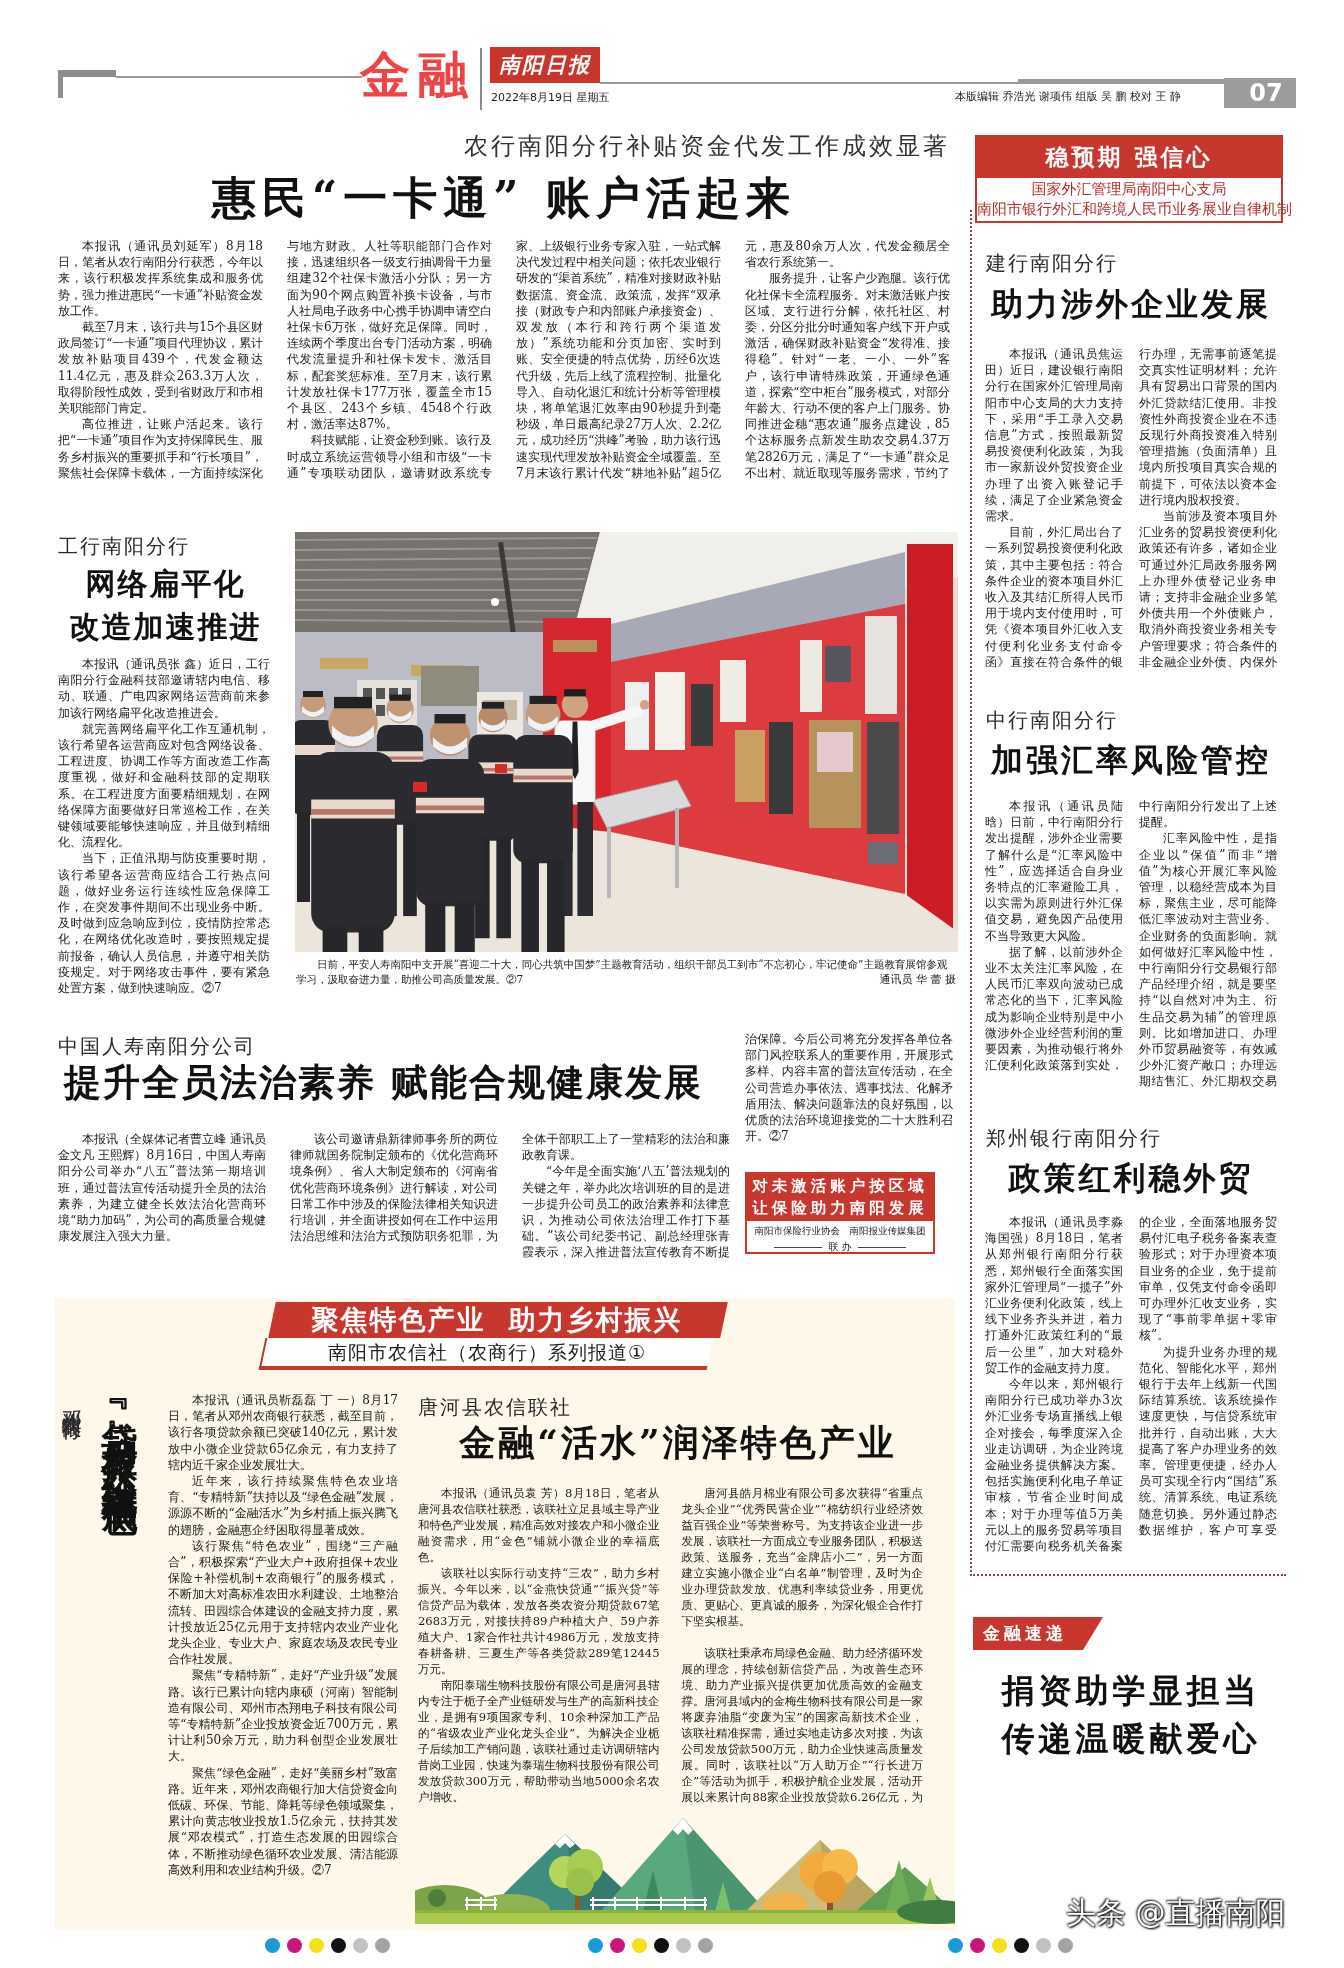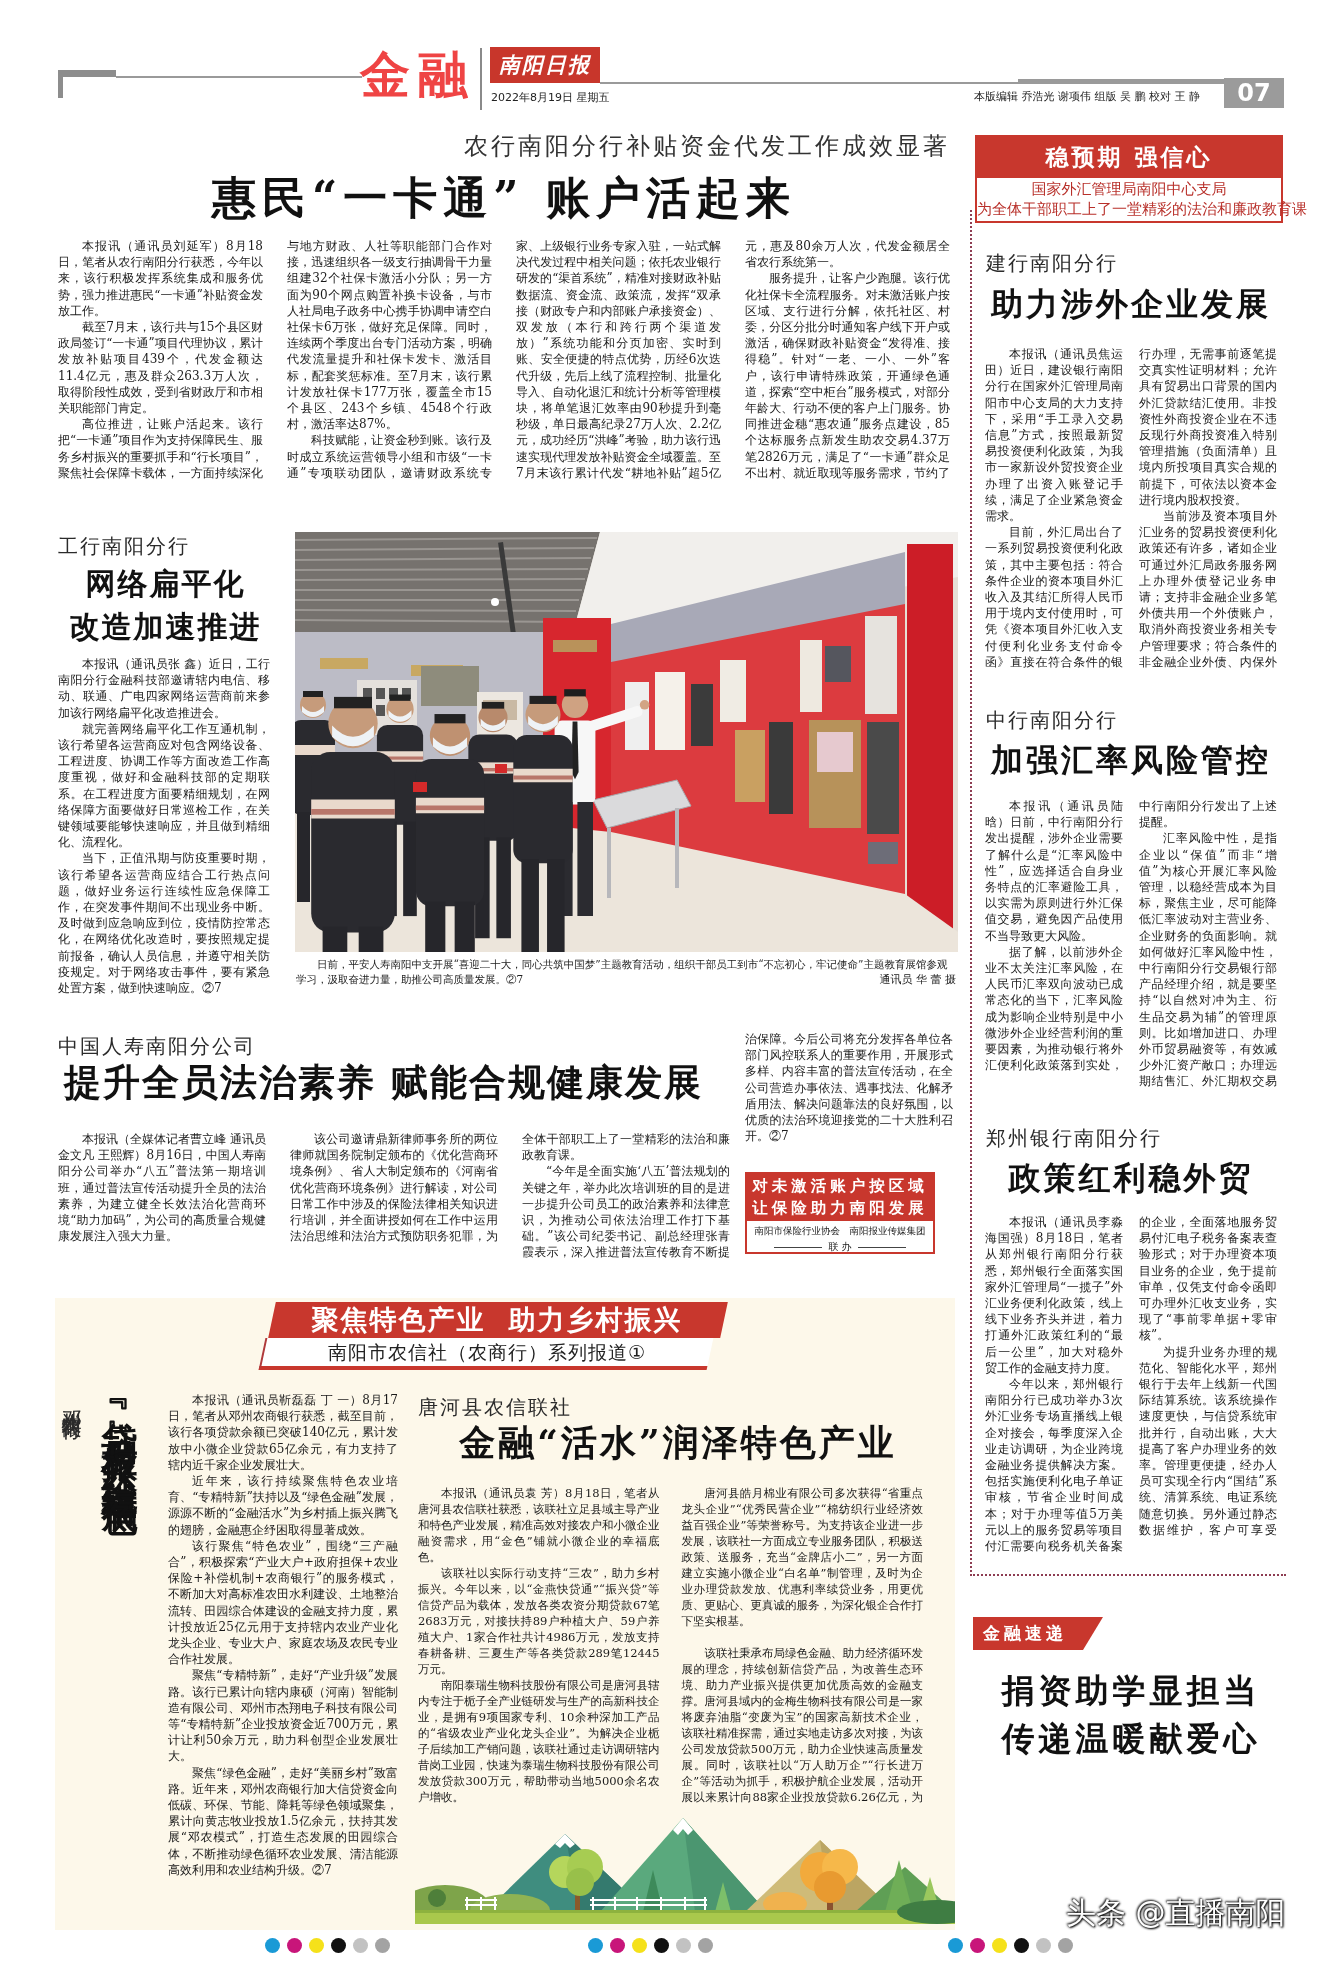--- a/index.html
+++ b/index.html
@@ -21,23 +21,23 @@
   .rule-left{left:116px;top:76px;width:246px;height:2px;background:#9a9a9a;}
   .section-name{left:360px;top:50px;font-family:"DejaVu Sans",sans-serif;font-weight:bold;font-size:50px;
                 letter-spacing:8px;color:#ef4444;line-height:1;}
   .mast-divider{left:480px;top:48px;width:2px;height:62px;background:#8a8a8a;}
   .paper-box{left:490px;top:47px;width:110px;height:36px;background:#c8362b;color:#fff;
              font-family:"DejaVu Serif",serif;font-style:italic;font-weight:bold;font-size:21px;
              line-height:36px;text-align:center;letter-spacing:2px;}
   .rule-right{left:600px;top:82px;width:420px;height:2px;background:#9a9a9a;}
   .rule-thick{left:1018px;top:79px;width:206px;height:5px;background:#9a9a9a;}
   .page-num{left:1224px;top:78px;width:60px;height:30px;background:#9b9b9b;color:#fff;
-            font-family:"DejaVu Sans",sans-serif;font-weight:bold;font-size:24px;line-height:30px;text-align:center;}
+            font-family:"DejaVu Sans",sans-serif;font-weight:bold;font-size:24px;line-height:30px;text-align:center;padding-left:12px;}
   .date{left:491px;top:90px;font-family:"DejaVu Sans",sans-serif;font-size:11px;color:#222;white-space:nowrap;}
-  .credits{left:955px;top:89px;width:264px;text-align:center;font-family:"DejaVu Sans",sans-serif;font-size:11px;color:#222;white-space:nowrap;}
+  .credits{left:955px;top:89px;width:264px;text-align:left;font-family:"DejaVu Sans",sans-serif;font-size:11px;color:#222;white-space:nowrap;}
 
   
   .lead-kicker{left:58px;top:134px;width:892px;text-align:right;font-size:24px;letter-spacing:3px;color:#333;}
   .lead-headline{left:58px;top:176px;width:892px;text-align:center;font-size:44px;letter-spacing:6px;}
   .lead-body{left:58px;top:238px;width:892px;height:258px;column-count:4;column-gap:24px;}
 
   
   .dotted-v{left:970px;top:210px;width:0;height:1366px;border-left:2px dotted #8e3d52;}
   .dotted-h{left:970px;top:1574px;width:316px;height:0;border-top:2px dotted #8e3d52;}
   .promo-box{left:975px;top:135px;width:304px;height:84px;border:2px solid #c8372d;background:#fff;}
@@ -128,21 +128,21 @@
     <p>科技赋能，让资金秒到账。该行及时成立系统运营领导小组和市级“一卡通”专项联动团队，邀请财政系统专家、上级银行业务专家入驻，一站式解决代发过程中相关问题；依托农业银行研发的“渠首系统”，精准对接财政补贴数据流、资金流、政策流，发挥“双承接（财政专户和内部账户承接资金）、双发放（本行和跨行两个渠道发放）”系统功能和分页加密、实时到账、安全便捷的特点优势，历经6次迭代升级，先后上线了流程控制、批量化导入、自动化退汇和统计分析等管理模块，将单笔退汇效率由90秒提升到毫秒级，单日最高纪录27万人次、2.2亿元，成功经历“洪峰”考验，助力该行迅速实现代理发放补贴资金全域覆盖。至7月末该行累计代发“耕地补贴”超5亿元，惠及80余万人次，代发金额居全省农行系统第一。</p>
     <p>服务提升，让客户少跑腿。该行优化社保卡全流程服务。对未激活账户按区域、支行进行分解，依托社区、村委，分区分批分时通知客户线下开户或激活，确保财政补贴资金“发得准、接得稳”。针对“一老、一小、一外”客户，该行申请特殊政策，开通绿色通道，探索“空中柜台”服务模式，对部分年龄大、行动不便的客户上门服务。协同推进金穗“惠农通”服务点建设，85个达标服务点新发生助农交易4.37万笔2826万元，满足了“一卡通”群众足不出村、就近取现等服务需求，节约了群众领取补贴的时间和交通成本，也获得了省财政厅的高度认可。②7</p>
   </div>
 
   <div class="abs dotted-v"></div>
   <div class="abs dotted-h"></div>
 
   <div class="abs promo-box">
     <div class="promo-head">稳预期 强信心</div>
     <div class="promo-line" style="margin-top:1px">国家外汇管理局南阳中心支局</div>
-    <div class="promo-line">为全体干部职工上了一堂精彩的法治和廉政教育课</div>
+    <div class="promo-line">南阳市银行外汇和跨境人民币业务展业自律机制</div>
   </div>
 
   <div class="abs kicker side-kicker" style="top:253px">建行南阳分行</div>
   <div class="abs headline side-headline" style="top:288px">助力涉外企业发展</div>
   <div class="abs cols side-body" style="top:346px;height:330px">
     <p>本报讯（通讯员焦运田）近日，建设银行南阳分行在国家外汇管理局南阳市中心支局的大力支持下，采用“手工录入交易信息”方式，按照最新贸易投资便利化政策，为我市一家新设外贸投资企业办理了出资入账登记手续，满足了企业紧急资金需求。</p>
     <p>目前，外汇局出台了一系列贸易投资便利化政策，其中主要包括：符合条件企业的资本项目外汇收入及其结汇所得人民币用于境内支付使用时，可凭《资本项目外汇收入支付便利化业务支付命令函》直接在符合条件的银行办理，无需事前逐笔提交真实性证明材料；允许具有贸易出口背景的国内外汇贷款结汇使用。非投资性外商投资企业在不违反现行外商投资准入特别管理措施（负面清单）且境内所投项目真实合规的前提下，可依法以资本金进行境内股权投资。</p>
     <p>当前涉及资本项目外汇业务的贸易投资便利化政策还有许多，诸如企业可通过外汇局政务服务网上办理外债登记业务申请；支持非金融企业多笔外债共用一个外债账户，取消外商投资业务相关专户管理要求；符合条件的非金融企业外债、内保外贷及境外放款可在辖内银行直接办理注销登记。②7</p>
   </div>
 

